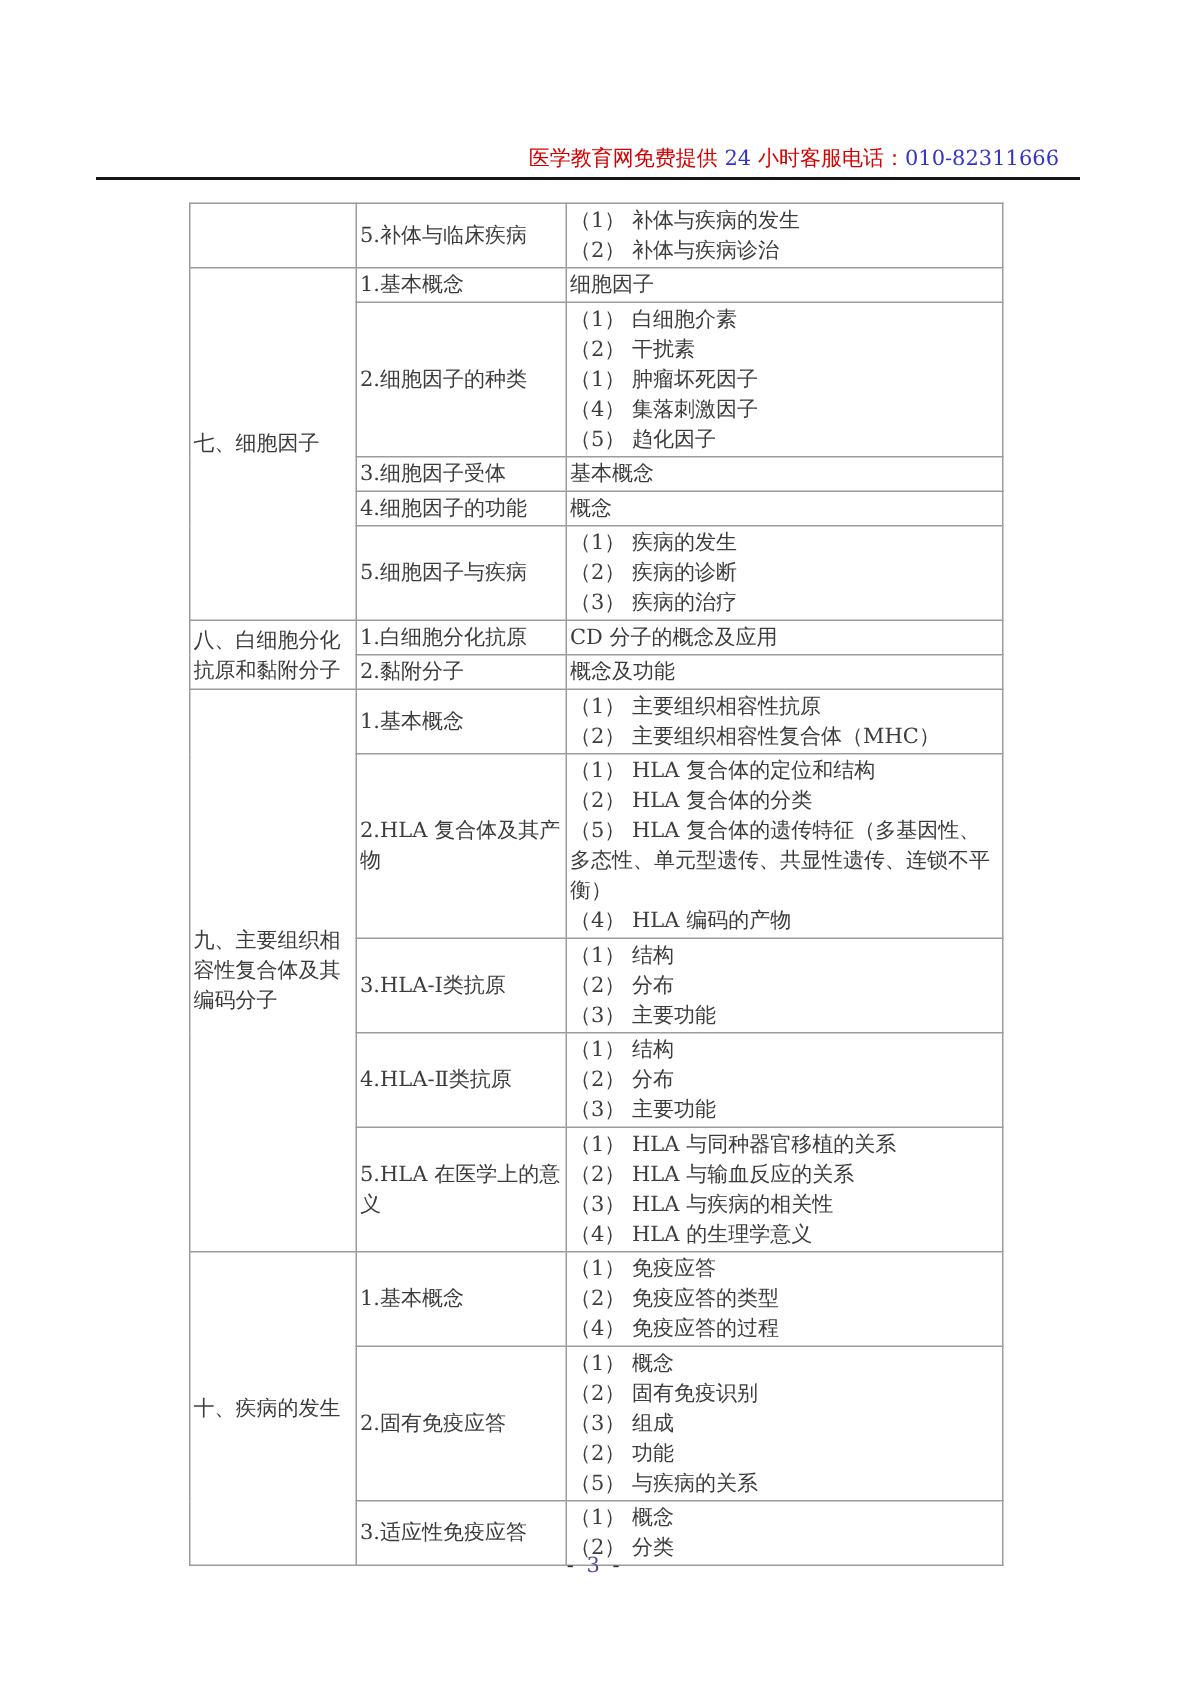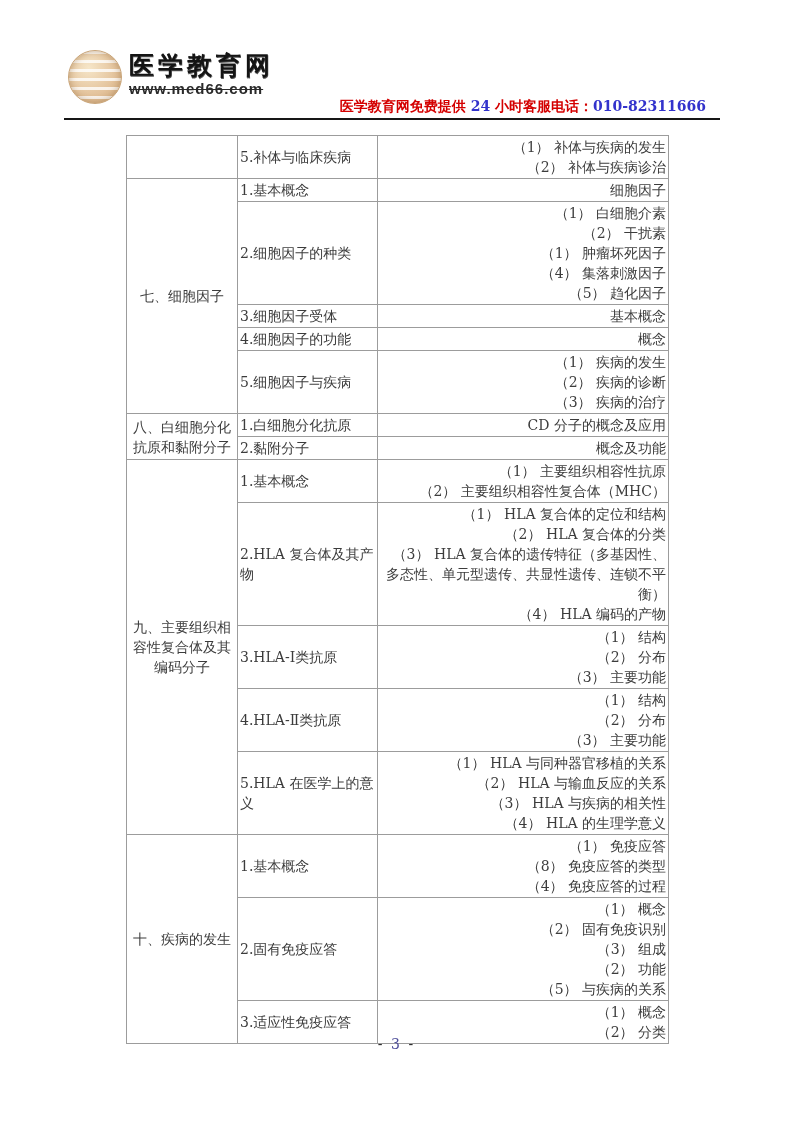--- a/index.html
+++ b/index.html
@@ -34,21 +34,21 @@
   }
   .logo-url {
     font-family: "Liberation Sans", sans-serif;
     font-size: 15px; font-weight: bold; color: #2a2a2a;
     letter-spacing: 1px; margin-top: 1px;
     text-decoration: line-through;
   }
 
   .notice {
     position: absolute; top: 97px; right: 87px;
-    font-size: 14px; line-height: 18px; white-space: nowrap; font-weight: bold;
+    font-size: 14px; line-height: 18px; white-space: nowrap;
   }
   .notice .red  { color: #d40000; }
   .notice .blue { color: #3333cc; }
 
   .header-rule {
     position: absolute; top: 118px; left: 64px;
     width: 656px; height: 2px; background: #161616;
   }
 
   
@@ -56,44 +56,37 @@
   table.syllabus {
     border-collapse: collapse; width: 100%; table-layout: fixed;
   }
   table.syllabus td {
     border: 1px solid #9c9c9c;
     font-size: 14px; color: #3c3c3c;
     vertical-align: middle;
     padding: 1px 2px;
     overflow: hidden;
   }
-  td.section-cell { line-height: 20px; word-break: break-all; text-align: center; }
+  td.section-cell { line-height: 20px; word-break: break-all; }
   td.topic-cell   { line-height: 20px; word-break: break-all; }
   td.points-cell  { padding: 2px 2px 2px 4px; }
-  .point-line     { line-height: 20px; word-break: break-all; text-align: right; }
+  .point-line     { line-height: 20px; word-break: break-all; }
 
   
   .footer {
     position: absolute; top: 1036px; left: 0; width: 793px;
     text-align: center; font-size: 14px; color: #2e2e2e;
     letter-spacing: 2px;
   }
   .footer .page-num { color: #4d4d99; }
 </style>
 </head>
 <body>
 
 <div class="header">
-  <div class="logo">
-    <div class="seal"></div>
-    <div class="logo-text">
-      <div class="logo-title">医学教育网</div>
-      <div class="logo-url">www.med66.com</div>
-    </div>
-  </div>
   <div class="notice">
     <span class="red">医学教育网免费提供 </span><span class="blue">24</span><span class="red"> 小时客服电话：</span><span class="blue">010-82311666</span>
   </div>
   <div class="header-rule"></div>
 </div>
 
 <div class="table-wrap">
   <table class="syllabus">
     <colgroup>
       <col style="width:111px">
@@ -165,21 +158,21 @@
           <td class="points-cell">
             <div class="point-line">（1） 主要组织相容性抗原</div>
             <div class="point-line">（2） 主要组织相容性复合体（MHC）</div>
           </td>
         </tr>
         <tr>
           <td class="topic-cell">2.HLA 复合体及其产物</td>
           <td class="points-cell">
             <div class="point-line">（1） HLA 复合体的定位和结构</div>
             <div class="point-line">（2） HLA 复合体的分类</div>
-            <div class="point-line">（3） HLA 复合体的遗传特征（多基因性、多态性、单元型遗传、共显性遗传、连锁不平衡）</div>
+            <div class="point-line">（5） HLA 复合体的遗传特征（多基因性、多态性、单元型遗传、共显性遗传、连锁不平衡）</div>
             <div class="point-line">（4） HLA 编码的产物</div>
           </td>
         </tr>
         <tr>
           <td class="topic-cell">3.HLA-Ⅰ类抗原</td>
           <td class="points-cell">
             <div class="point-line">（1） 结构</div>
             <div class="point-line">（2） 分布</div>
             <div class="point-line">（3） 主要功能</div>
           </td>
@@ -199,21 +192,21 @@
             <div class="point-line">（2） HLA 与输血反应的关系</div>
             <div class="point-line">（3） HLA 与疾病的相关性</div>
             <div class="point-line">（4） HLA 的生理学意义</div>
           </td>
         </tr>
         <tr>
           <td class="section-cell" rowspan="3">十、疾病的发生</td>
           <td class="topic-cell">1.基本概念</td>
           <td class="points-cell">
             <div class="point-line">（1） 免疫应答</div>
-            <div class="point-line">（8） 免疫应答的类型</div>
+            <div class="point-line">（2） 免疫应答的类型</div>
             <div class="point-line">（4） 免疫应答的过程</div>
           </td>
         </tr>
         <tr>
           <td class="topic-cell">2.固有免疫应答</td>
           <td class="points-cell">
             <div class="point-line">（1） 概念</div>
             <div class="point-line">（2） 固有免疫识别</div>
             <div class="point-line">（3） 组成</div>
             <div class="point-line">（2） 功能</div>

